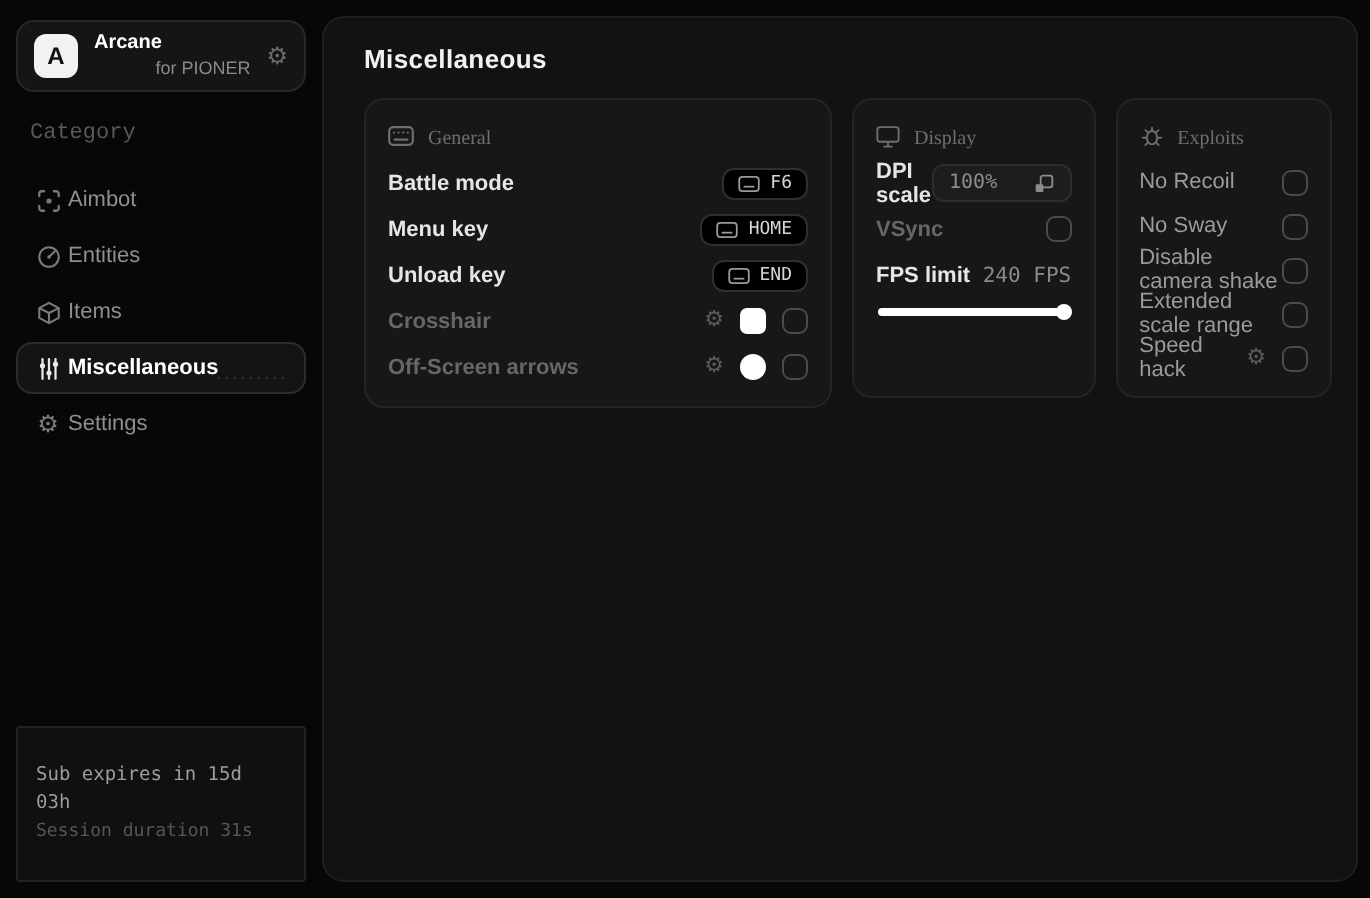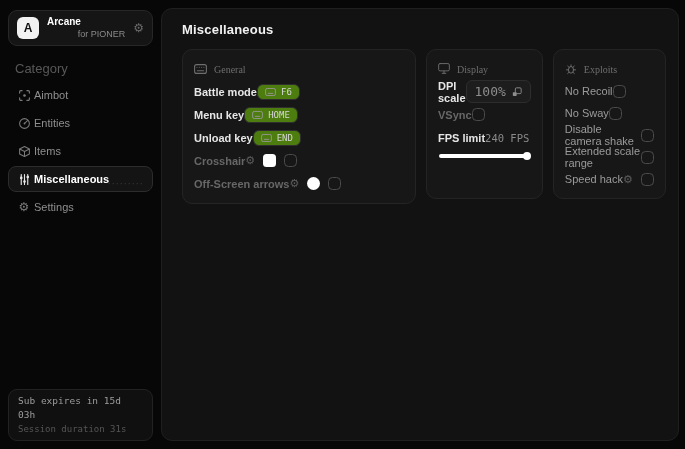--- a/index.html
+++ b/index.html
@@ -22,84 +22,84 @@
     width:22px; height:22px; background:#f2f2f2; color:#101010; border-radius:6px;
     display:flex; align-items:center; justify-content:center;
     font-weight:bold; font-size:12px; flex:0 0 auto;
   }
   .brand-text { flex:1; line-height:1.25; }
   .brand-name { font-size:10px; font-weight:bold; color:#ffffff; }
   .brand-sub { font-size:9px; color:#8a8a8a;text-align:right; }
   .brand-gear { color:#6a6a6a; font-size:12px; cursor:pointer; }
 
   .category {
-    margin:15px 0 6px 7px; font-size:13px; color:#585858;
-    font-family:Liberation Sans, sans-serif;
+    margin:15px 0 14px 7px; font-size:11px; color:#585858;
+    font-family:Liberation Mono, monospace;
   }
   .nav { display:flex; flex-direction:column; }
   .nav-item {
     display:flex; align-items:center; gap:3px; height:26px; padding:0 8px;
     border:1px solid transparent; border-radius:8px; margin-bottom:2px;
     color:#8f8f8f; font-size:11px; cursor:pointer; position:relative;
   }
   .nav-item.active { border-color:#2c2c2c; background:#141414; color:#ffffff; font-weight:bold; }
   .nav-item .nv-icon { display:flex; align-items:center; color:#7a7a7a; width:14px; justify-content:center; }
   .nav-item.active .nv-icon { color:#e8e8e8; }
   .nav-item .gear-glyph { font-size:12px; line-height:1; }
   .active-dots {
     position:absolute; right:8px; bottom:2px; color:#2f2f2f; font-size:9px; letter-spacing:1px;
   }
 
   .sidebar-footer {
-    margin-top:auto; border:1px solid #222222; background:#101010; border-radius:9px;
-    padding:4px 9px; font-family:"DejaVu Sans Mono", monospace; line-height:1.5;
+    margin-top:auto; border:1px solid #222222; background:#101010; border-radius:2px;
+    padding:17px 9px; font-family:"DejaVu Sans Mono", monospace; line-height:1.5;
   }
   .footer-line1 { font-size:9.5px; color:#9c9c9c; }
   .footer-line2 { font-size:9px; color:#565656; }
 
   
   .main {
     flex:1; margin:8px 6px 8px 0; background:#121212;
     border:1px solid #1f1f1f; border-radius:11px; padding:13px 12px 12px 20px;
   }
   .main-title { font-size:13px; font-weight:bold; color:#f2f2f2; margin-bottom:12px; letter-spacing:0.2px; }
   .columns { display:flex; gap:10px; align-items:flex-start; }
   .col-left { width:234px; }
   .col-right { width:240px; display:flex; flex-direction:row; gap:10px; }
 
   .card { background:#171717; border:1px solid #242424; border-radius:10px; padding:9px 11px 8px 11px; }
   .card-header {
     display:flex; align-items:center; gap:7px; height:21px;
     color:#6e6e6e; font-size:10px; font-family:Liberation Serif, serif;
   }
-  .row { display:flex; align-items:center; height:23px; }
+  .row { display:flex; align-items:center; justify-content:space-between; height:23px; }
   .row.h22 { height:22px; }
   .row-label { font-size:11px; color:#e6e6e6; font-weight:bold; }
   .row-label.dim { color:#676767; font-weight:bold; }
   .row-label.mid { color:#9b9b9b; font-weight:normal; }
   .controls { display:flex; align-items:center; gap:8px; }
 
   .kbd {
     display:inline-flex; align-items:center; gap:5px;
-    background:#4d7c0f; border:1px solid #2f2f2f; border-radius:6px;
+    background:#000000; border:1px solid #2f2f2f; border-radius:6px;
     padding:2px 7px; font-family:"DejaVu Sans Mono", monospace;
     font-size:9px; color:#d6d6d6; cursor:pointer;
   }
   .kbd svg { color:#9a9a9a; }
 
   .checkbox { width:13px; height:13px; border:1.5px solid #4b4b4b; border-radius:4.5px; background:transparent; cursor:pointer; flex:0 0 auto; }
   .swatch { width:13px; height:13px; background:#ffffff; border-radius:3.5px; cursor:pointer; flex:0 0 auto; }
   .swatch.round { border-radius:50%; }
   .row-gear { color:#5c5c5c; font-size:11px; line-height:1; cursor:pointer; }
 
   .select-btn {
-    display:inline-flex; align-items:center; gap:6px;
+    display:inline-flex; align-items:center; gap:18px;
     background:#1d1d1d; border:1px solid #2d2d2d; border-radius:6px;
     padding:3px 8px; font-family:"DejaVu Sans Mono", monospace;
-    font-size:13px; color:#8d8d8d; cursor:pointer;
+    font-size:10px; color:#8d8d8d; cursor:pointer;
   }
   .value-text { font-family:"DejaVu Sans Mono", monospace; font-size:10.5px; color:#8a8a8a; }
 
   .slider { margin:5px 1px 4px 1px; height:4px; background:#ffffff; border-radius:2px; position:relative; cursor:pointer; }
   .slider-knob {
     position:absolute; right:-1px; top:50%; transform:translateY(-50%);
     width:8px; height:8px; background:#ffffff; border-radius:50%;
   }
 </style>
 </head>

